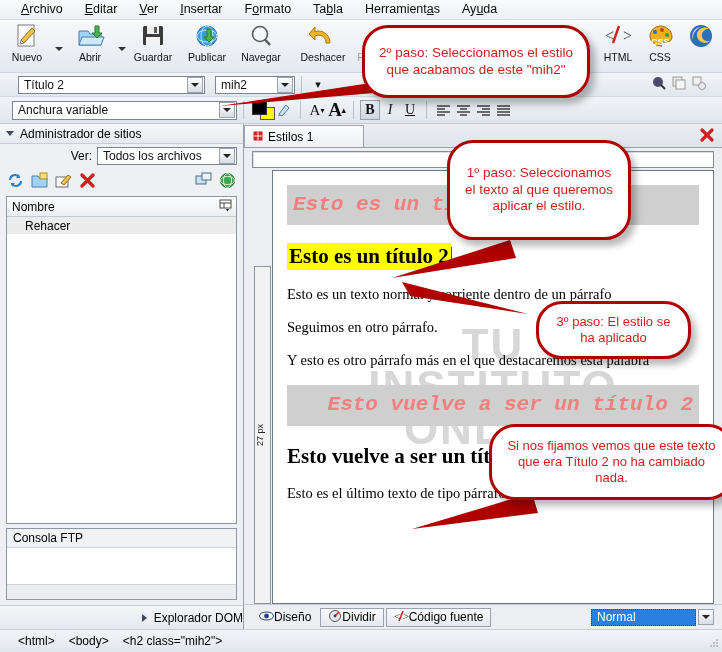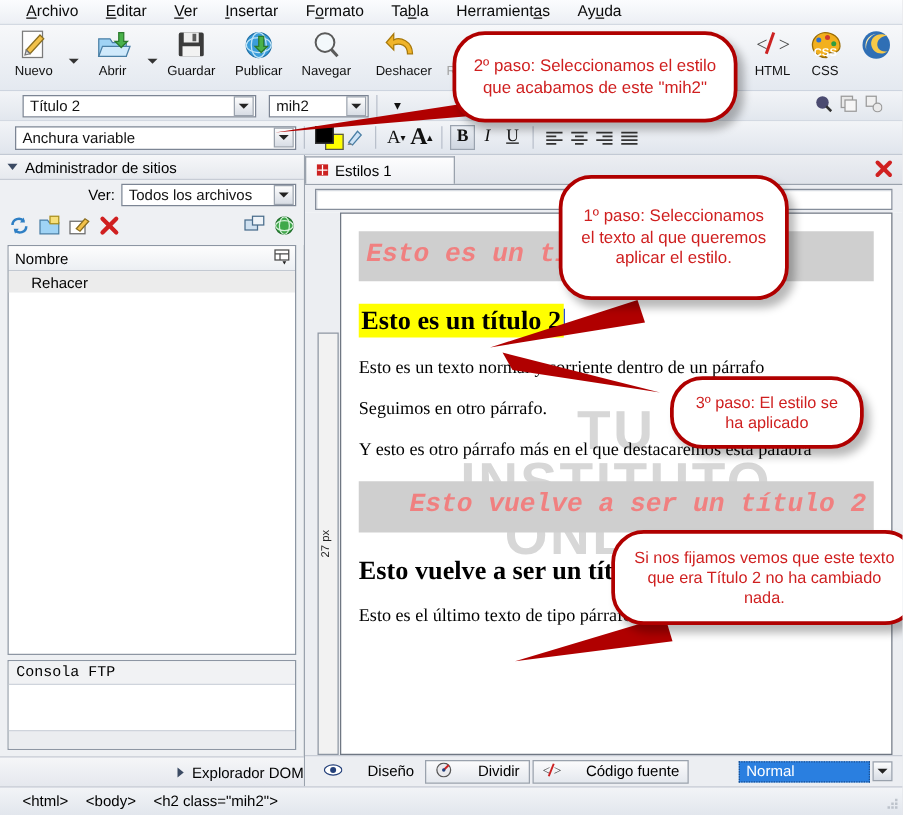--- a/index.html
+++ b/index.html
@@ -57,21 +57,21 @@
   .verrow{height:24px;display:flex;align-items:center;justify-content:flex-end;gap:5px;padding:0 6px;background:#eef0f3;}
   .verrow .lab{font-size:12px;}
   .iconrow{height:28px;display:flex;align-items:center;gap:7px;padding:0 7px;background:#eef0f3;}
   .iconrow .spacer{flex:1;}
   .listbox{flex:1;margin:0 6px 4px 6px;background:#fff;border:1px solid #8d96a3;display:flex;flex-direction:column;min-height:0;}
   .lhdr{height:19px;display:flex;align-items:center;background:linear-gradient(#fdfdfd,#eceff3);
         border-bottom:1px solid #c3c9d2;font-size:12px;padding-left:5px;}
   .lhdr .grow{flex:1;}
   .lrow{height:17px;display:flex;align-items:center;padding-left:18px;font-size:12px;background:#ececec;}
   .ftpbox{height:70px;margin:0 6px 0 6px;border:1px solid #8d96a3;background:#fff;display:flex;flex-direction:column;}
-  .ftphdr{height:18px;display:flex;align-items:center;padding-left:6px;font-size:12px;background:#f1f2f4;border-bottom:1px solid #cfd4dc;font-family:Liberation Mono, monospace;}
+  .ftphdr{height:18px;display:flex;align-items:center;padding-left:6px;font-size:12px;background:#f1f2f4;border-bottom:1px solid #cfd4dc;}
   .ftpbody{flex:1;background:#fff;}
   .ftpfoot{height:14px;background:#ebedf0;border-top:1px solid #cfd4dc;}
   .domhdr{height:23px;display:flex;align-items:center;gap:7px;padding-left:8px;font-size:12px;
           background:linear-gradient(#f5f6f8,#e5e8ee);border-top:1px solid #c7ccd5;margin-top:5px;justify-content:flex-end;}
 
   
   .right{flex:1;display:flex;flex-direction:column;min-width:0;background:#ffffff;}
   .tabstrip{height:23px;display:flex;align-items:flex-end;background:linear-gradient(#eceef2,#dfe3ea);
             border-bottom:1px solid #9aa2ad;position:relative;}
   .dtab{height:22px;min-width:120px;display:flex;align-items:center;gap:5px;padding:0 10px 0 8px;
@@ -99,21 +99,21 @@
             font-style:italic;font-weight:bold;color:#f08080;font-size:21px;line-height:1.25;}
   .greyhead.r{text-align:right;}
   .h2y{background:#ffff00;font-weight:bold;font-size:21px;padding:1px 2px;display:inline-block;}
   .para{font-size:14.5px;margin:0;}
   .h2plain{font-weight:bold;font-size:21px;}
   .caret{display:inline-block;width:1px;height:20px;background:#2a4fd6;vertical-align:-4px;}
 
   
   .viewbar{height:24px;display:flex;align-items:center;gap:0;padding:0 8px;background:#eceef2;
            border-top:1px solid #c7ccd5;}
-  .vtab{height:19px;display:flex;align-items:center;gap:20px;padding:0 7px;font-size:12px;
+  .vtab{height:19px;display:flex;align-items:center;gap:0;padding:0 7px;font-size:12px;
         border:1px solid #9aa2ad;background:linear-gradient(#fbfbfc,#e4e8ee);box-sizing:border-box;margin-right:2px;}
   .vtab.sel{border:none;background:transparent;font-weight:normal;}
   .vspacer{flex:1;}
   .normalsel{width:105px;height:17px;display:flex;align-items:center;background:#2a7fe0;
              border:1px dotted #1b4f8e;box-sizing:border-box;}
   .normalsel .t{flex:1;color:#fff;font-size:12px;padding-left:5px;}
   .normalbtn{width:16px;height:16px;background:linear-gradient(#fdfdfd,#d8dde5);border:1px solid #9aa2ad;
              display:flex;align-items:center;justify-content:center;box-sizing:border-box;margin-left:2px;}
   .normalbtn i{width:0;height:0;border-left:4px solid transparent;border-right:4px solid transparent;border-top:4px solid #222;}
 

